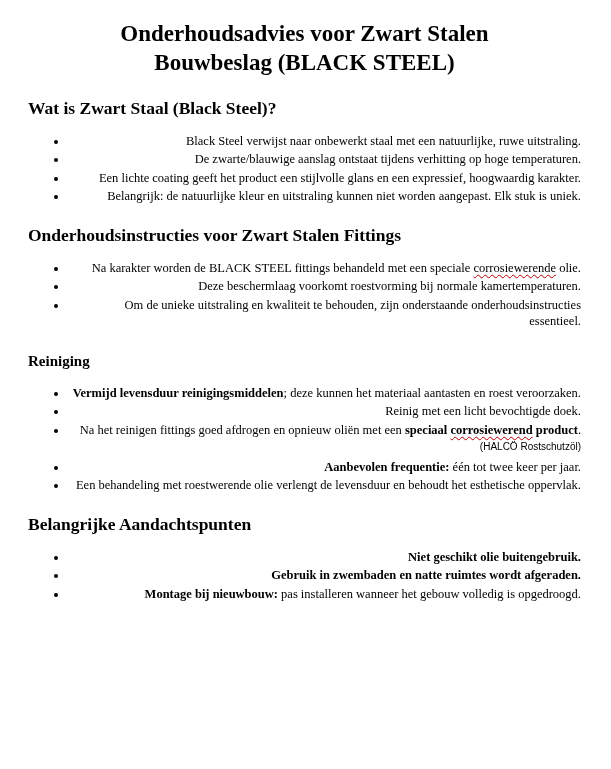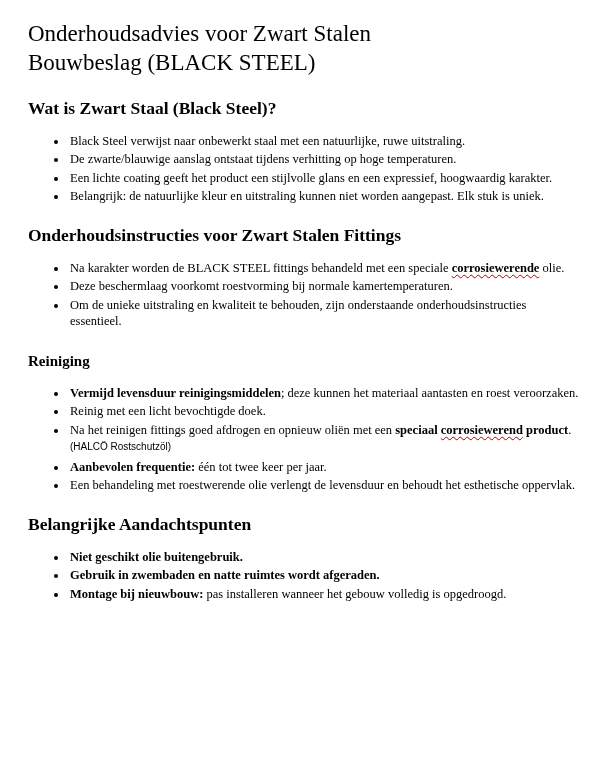--- a/index.html
+++ b/index.html
@@ -13,22 +13,23 @@
     box-sizing: border-box;
     padding: 10px 30px 30px 28px;
     background: var(--page-bg, #ffffff);
     color: var(--text, #000000);
     font-family: "Liberation Serif", "DejaVu Serif", serif;
   }
   h1.doc-title {
     font-size: 23px;
     line-height: 1.26;
     margin: 10px 0 13px 0;
-    font-weight: normal;
+    font-weight: bold;
     white-space: pre-line;
+    text-align: center;
   }
   h2.sec-heading {
     font-size: 17.5px;
     line-height: 1.2;
     margin: 20px 0 14px 0;
     font-weight: bold;
   }
   h3.sub-heading {
     font-size: 15px;
     line-height: 1.2;
@@ -37,29 +38,29 @@
   }
   ul.bullets {
     margin: 0 0 4px 0;
     padding-left: 40px;
     font-size: 12.5px;
     line-height: 1.32;
   }
   ul.bullets li {
     margin: 0 0 2px 0;
     padding-left: 2px;
+    text-align: right;
   }
   .run-bold { font-weight: bold; }
   .run-squiggly {
     text-decoration-line: underline;
     text-decoration-style: wavy;
     text-decoration-color: var(--squiggle, #b40000);
     text-decoration-thickness: 1px;
     text-underline-offset: 2px;
-    font-weight: bold;
   }
   .run-small {
     font-family: "Liberation Sans", "DejaVu Sans", sans-serif;
     font-size: 10px;
   }
 </style>
 </head>
 <body>
 
 <div class="page">

